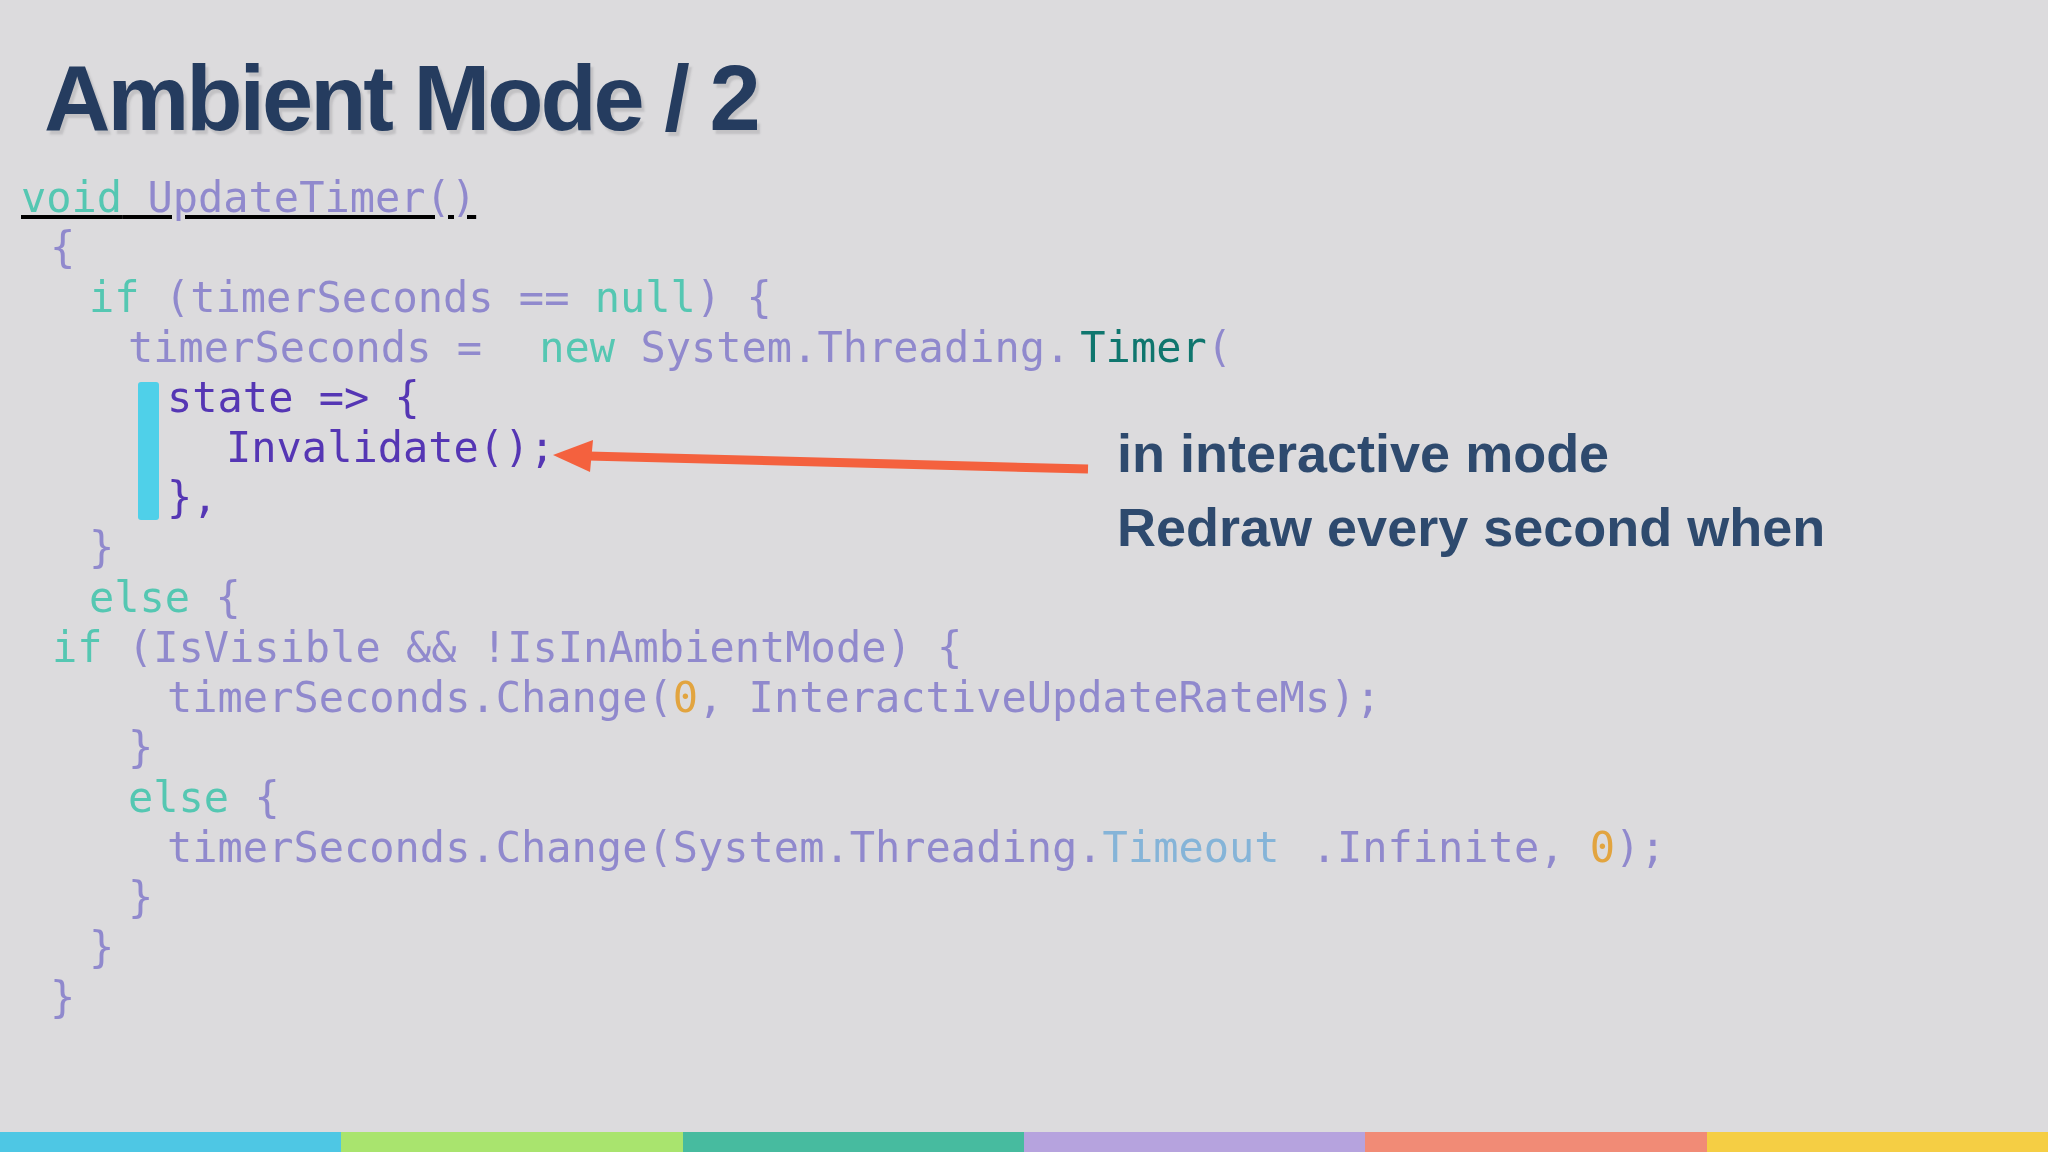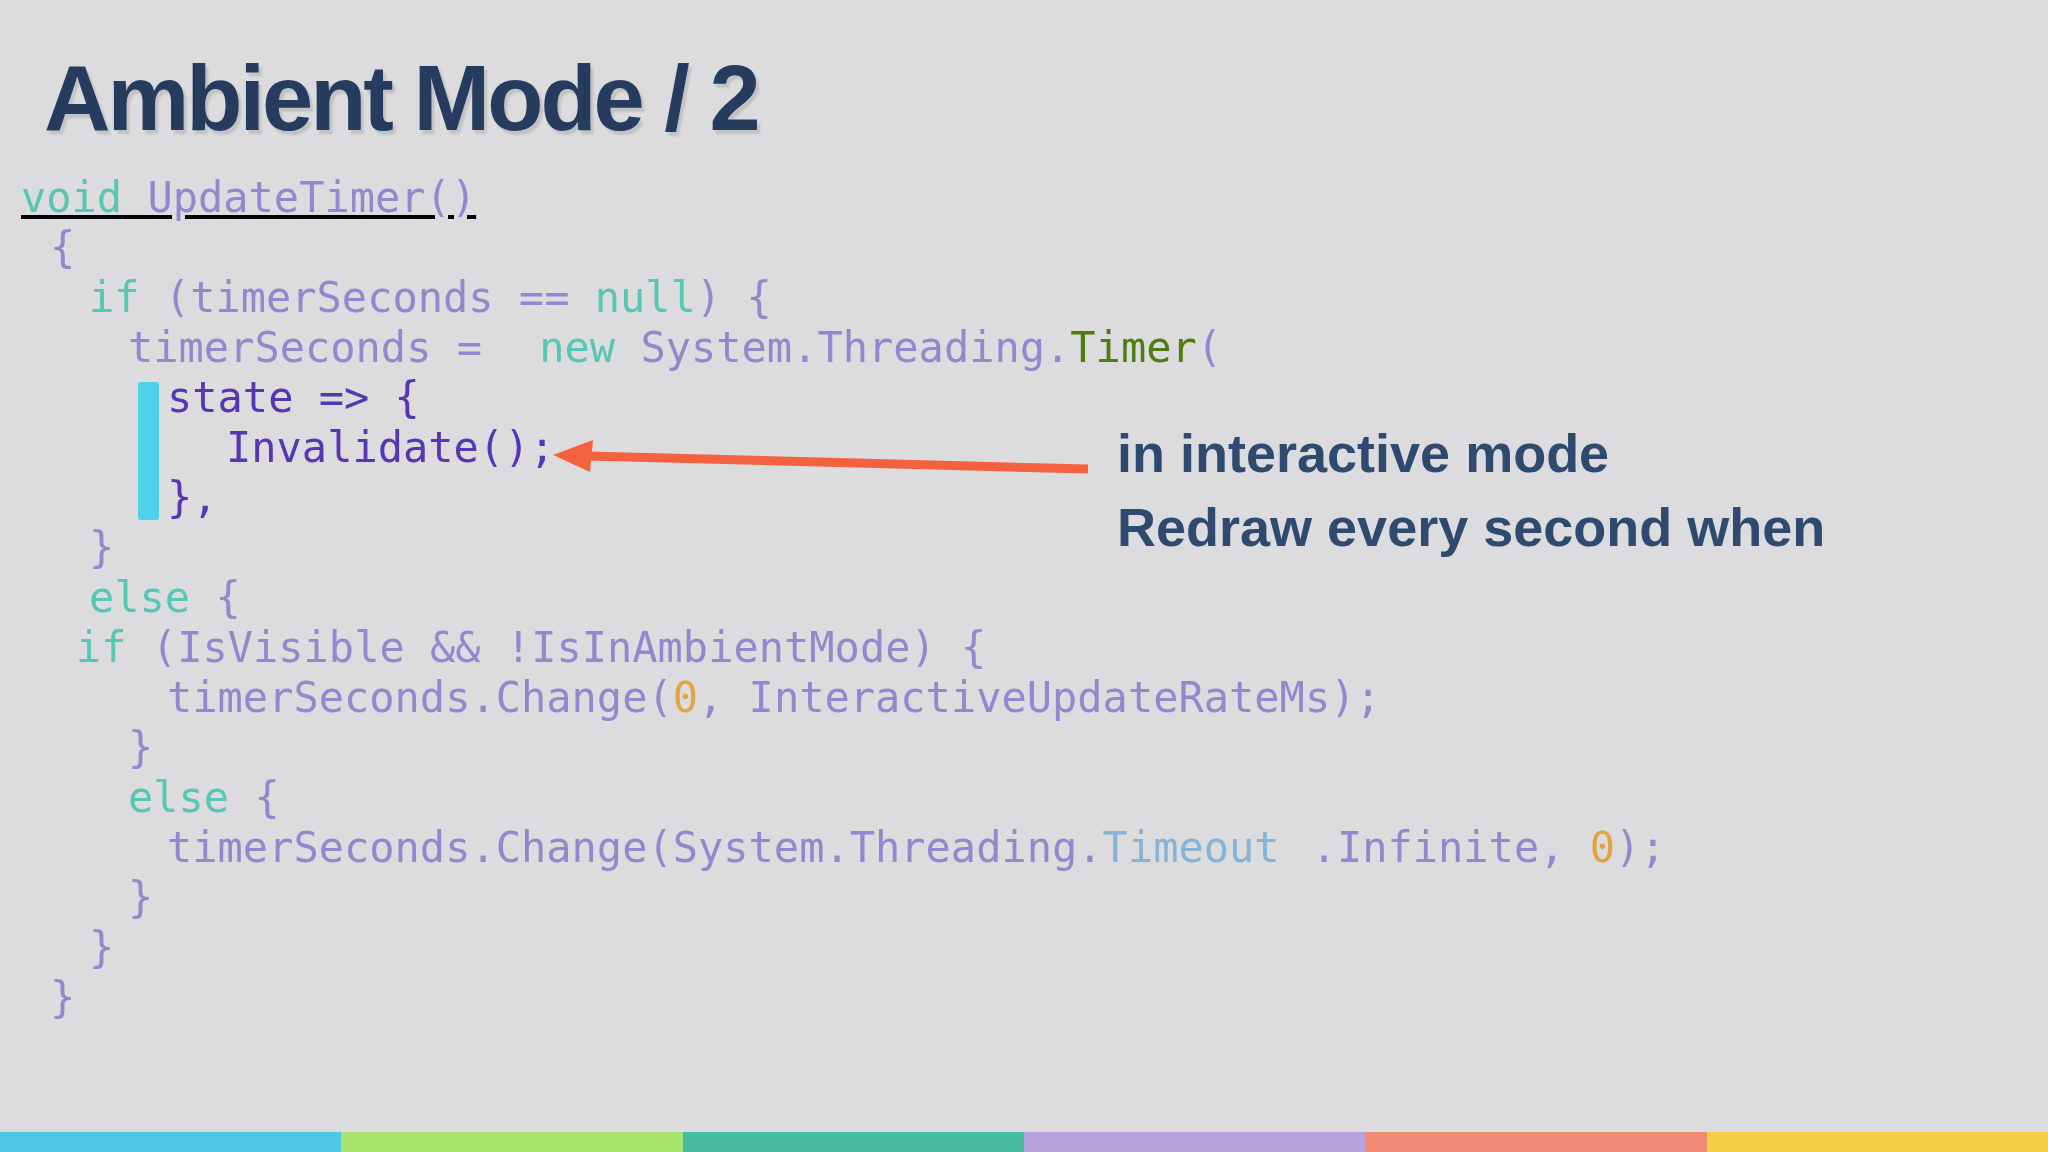--- a/index.html
+++ b/index.html
@@ -86,27 +86,27 @@
 <div class="slide">
 
   <div class="title">Ambient Mode / 2</div>
 
   <div class="hl-bar"></div>
 
   <div class="code-block" id="code-block">
       <div class="code-line" style="padding-left: 21px; text-decoration: underline;"><span style="color: rgb(85, 199, 178);">void</span><span style="color: rgb(144, 137, 205);"> UpdateTimer()</span></div>
       <div class="code-line" style="padding-left: 50px;"><span style="color: rgb(144, 137, 205);">{</span></div>
       <div class="code-line" style="padding-left: 89px;"><span style="color: rgb(85, 199, 178);">if</span><span style="color: rgb(144, 137, 205);"> (timerSeconds == </span><span style="color: rgb(85, 199, 178);">null</span><span style="color: rgb(144, 137, 205);">) {</span></div>
-      <div class="code-line" style="padding-left: 128px;"><span style="color: rgb(144, 137, 205);">timerSeconds = </span><span style="color: rgb(85, 199, 178); margin-left: 32px;">new</span><span style="color: rgb(144, 137, 205);"> System.Threading.</span><span style="color: #4d7c0f;">Timer</span><span style="color: rgb(144, 137, 205);">(</span></div>
+      <div class="code-line" style="padding-left: 128px;"><span style="color: rgb(144, 137, 205);">timerSeconds = </span><span style="color: rgb(85, 199, 178); margin-left: 32px;">new</span><span style="color: rgb(144, 137, 205);"> System.Threading.</span><span style="color: #0f766e; margin-left: 10px;">Timer</span><span style="color: rgb(144, 137, 205);">(</span></div>
       <div class="code-line" style="padding-left: 167px;"><span style="color: rgb(85, 54, 180);">state =&gt; {</span></div>
       <div class="code-line" style="padding-left: 206px;"><span style="color: rgb(85, 54, 180); margin-left: 20px;">Invalidate();</span></div>
       <div class="code-line" style="padding-left: 167px;"><span style="color: rgb(85, 54, 180);">},</span></div>
       <div class="code-line" style="padding-left: 89px;"><span style="color: rgb(144, 137, 205);">}</span></div>
       <div class="code-line" style="padding-left: 89px;"><span style="color: rgb(85, 199, 178);">else</span><span style="color: rgb(144, 137, 205);"> {</span></div>
-      <div class="code-line" style="padding-left: 76px;"><span style="color: rgb(85, 199, 178);">if</span><span style="color: rgb(144, 137, 205);"> (IsVisible &amp;&amp; !IsInAmbientMode) {</span></div>
+      <div class="code-line" style="padding-left: 52px;"><span style="color: rgb(85, 199, 178);">if</span><span style="color: rgb(144, 137, 205);"> (IsVisible &amp;&amp; !IsInAmbientMode) {</span></div>
       <div class="code-line" style="padding-left: 167px;"><span style="color: rgb(144, 137, 205);">timerSeconds.Change(</span><span style="color: rgb(226, 164, 63);">0</span><span style="color: rgb(144, 137, 205);">, InteractiveUpdateRateMs);</span></div>
       <div class="code-line" style="padding-left: 128px;"><span style="color: rgb(144, 137, 205);">}</span></div>
       <div class="code-line" style="padding-left: 128px;"><span style="color: rgb(85, 199, 178);">else</span><span style="color: rgb(144, 137, 205);"> {</span></div>
       <div class="code-line" style="padding-left: 167px;"><span style="color: rgb(144, 137, 205); margin-top: 16px;">timerSeconds.Change(System.Threading.</span><span style="color: rgb(133, 180, 216);">Timeout</span><span style="color: rgb(144, 137, 205); margin-left: 32px;">.Infinite, </span><span style="color: rgb(226, 164, 63);">0</span><span style="color: rgb(144, 137, 205);">);</span></div>
       <div class="code-line" style="padding-left: 128px;"><span style="color: rgb(144, 137, 205);">}</span></div>
       <div class="code-line" style="padding-left: 89px;"><span style="color: rgb(144, 137, 205);">}</span></div>
       <div class="code-line" style="padding-left: 50px;"><span style="color: rgb(144, 137, 205);">}</span></div>
     </div>
 
   <svg class="arrow-svg" viewBox="0 0 560 50" xmlns="http://www.w3.org/2000/svg">

